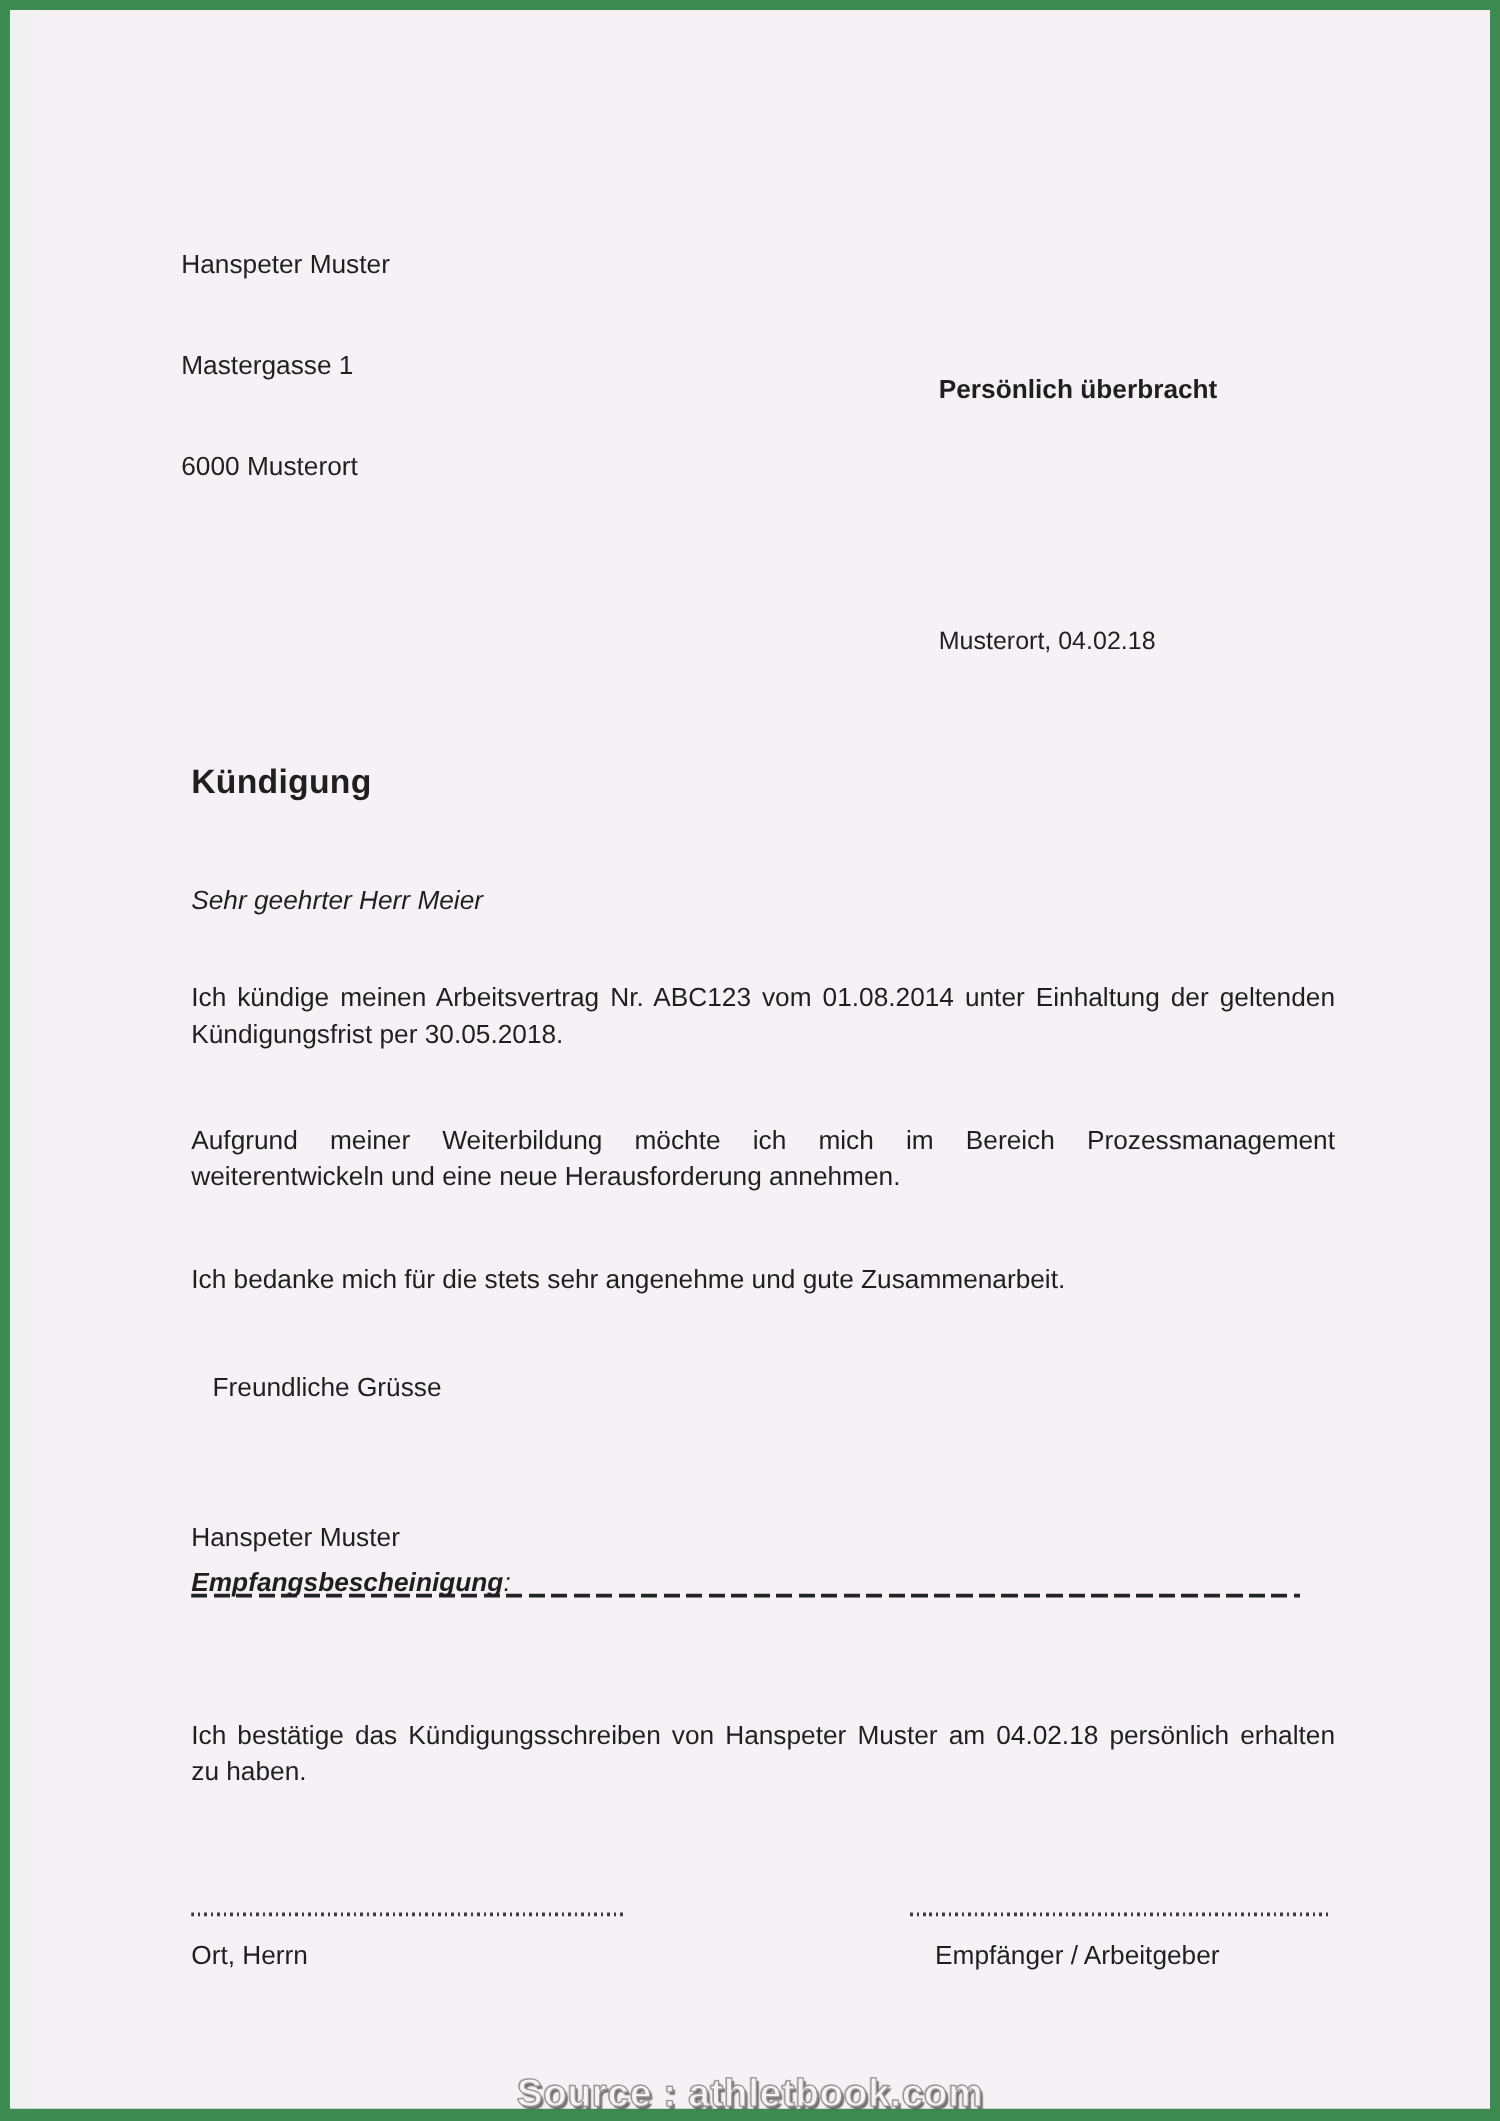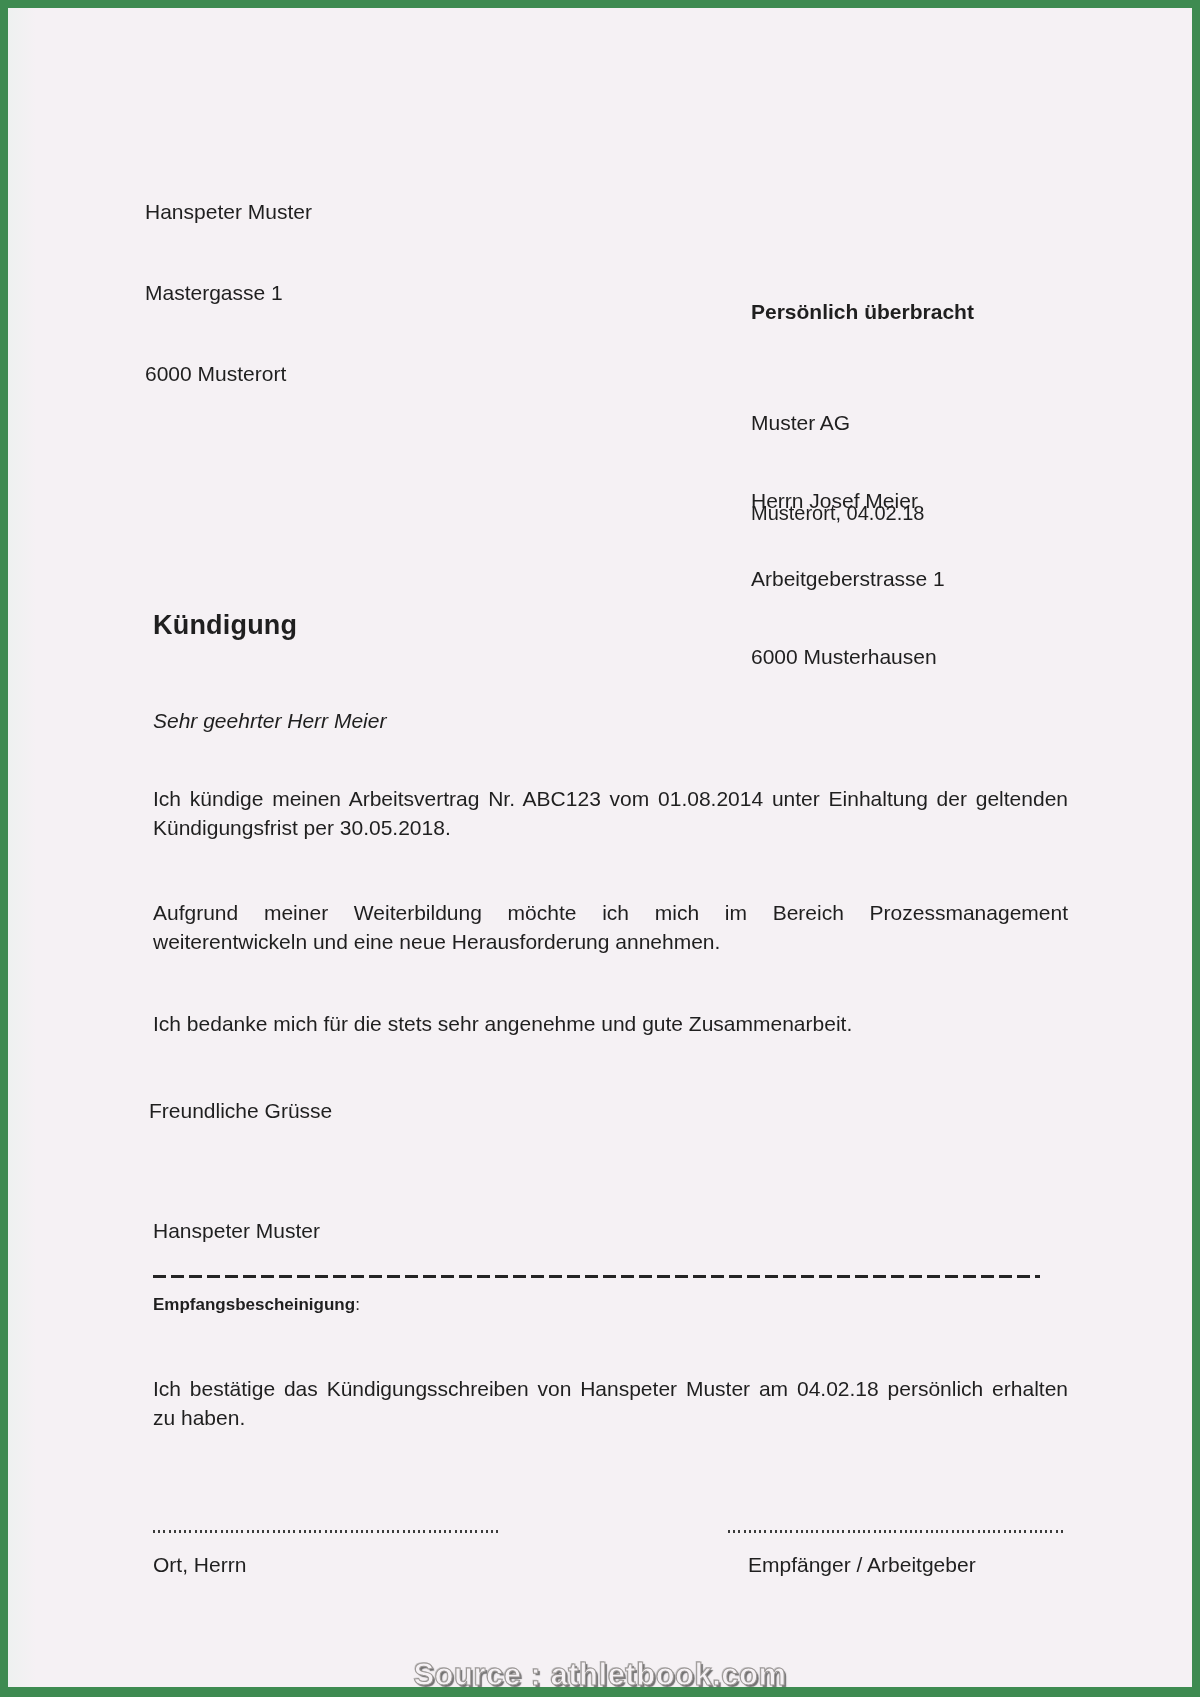--- a/index.html
+++ b/index.html
@@ -46,30 +46,30 @@
     width: 915px;
     font-size: 21px;
     line-height: 29px;
   }
   .para .jl { text-align: justify; text-align-last: justify; }
   .para .ll { text-align: left; }
   .p-notice { top: 776px; }
   .p-reason { top: 890px; }
   .p-thanks { top: 1001px; }
 
-  .closing { left: 141px; top: 1088px; font-size: 21px; line-height: 29px; }
+  .closing { left: 162px; top: 1088px; font-size: 21px; line-height: 29px; }
   .sig-name { left: 145px; top: 1208px; font-size: 21px; line-height: 29px; }
 
   .divider-dashed {
     left: 145px; top: 1267px;
     width: 887px; height: 3px;
     background: repeating-linear-gradient(90deg, #242424 0px, #242424 13px, rgba(0,0,0,0) 13px, rgba(0,0,0,0) 18px);
   }
 
-  .receipt-heading { left: 145px; top: 1282px; font-size: 17px; line-height: 29px; }
+  .receipt-heading { left: 145px; top: 1244px; font-size: 21px; line-height: 29px; font-style: italic; }
   .receipt-heading .word { font-weight: bold; }
   .receipt-heading .colon { font-weight: normal; }
 
   .p-confirm { top: 1366px; }
 
   .dotline {
     top: 1522px; height: 3px;
     background: repeating-linear-gradient(90deg, #3c3c3c 0px, #3c3c3c 2px, rgba(0,0,0,0) 2px, rgba(0,0,0,0) 5.2px);
   }
   .dotline.left { left: 145px; width: 347px; }
@@ -97,26 +97,20 @@
   <div class="paper">
 
     <div class="abs sender txt">
       <div class="addr-line">Hanspeter Muster</div>
       <div class="addr-line">Mastergasse 1</div>
       <div class="addr-line">6000 Musterort</div>
     </div>
 
     <div class="abs delivery">Persönlich überbracht</div>
 
-    <div class="abs recipient txt">
-      <div class="addr-line">Muster AG</div>
-      <div class="addr-line">Herrn Josef Meier</div>
-      <div class="addr-line">Arbeitgeberstrasse 1</div>
-      <div class="addr-line">6000 Musterhausen</div>
-    </div>
 
     <div class="abs placedate">Musterort, 04.02.18</div>
 
     <div class="abs subject">Kündigung</div>
 
     <div class="abs salutation">Sehr geehrter Herr Meier</div>
 
     <div class="abs para p-notice">
       <div class="jl">Ich kündige meinen Arbeitsvertrag Nr. ABC123 vom 01.08.2014 unter Einhaltung der geltenden</div>
       <div class="ll">Kündigungsfrist per 30.05.2018.</div>

